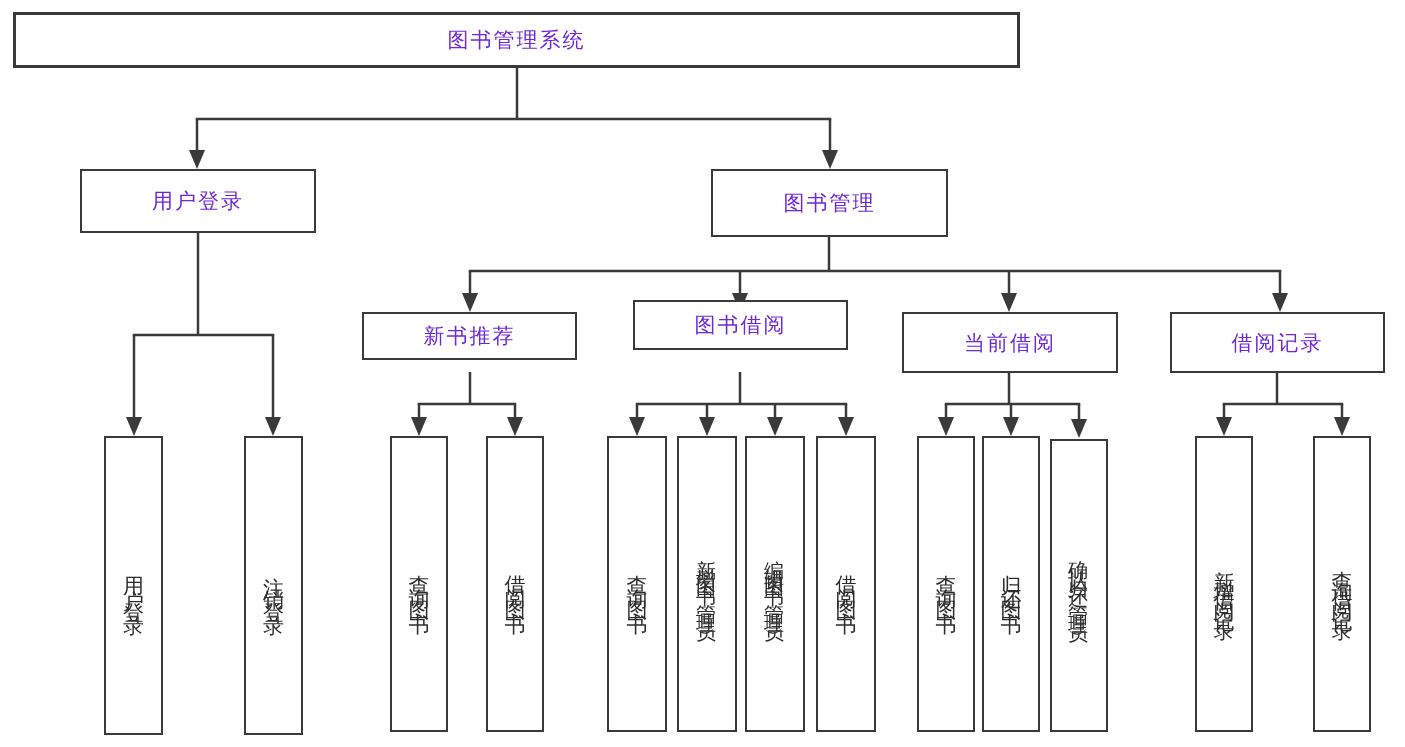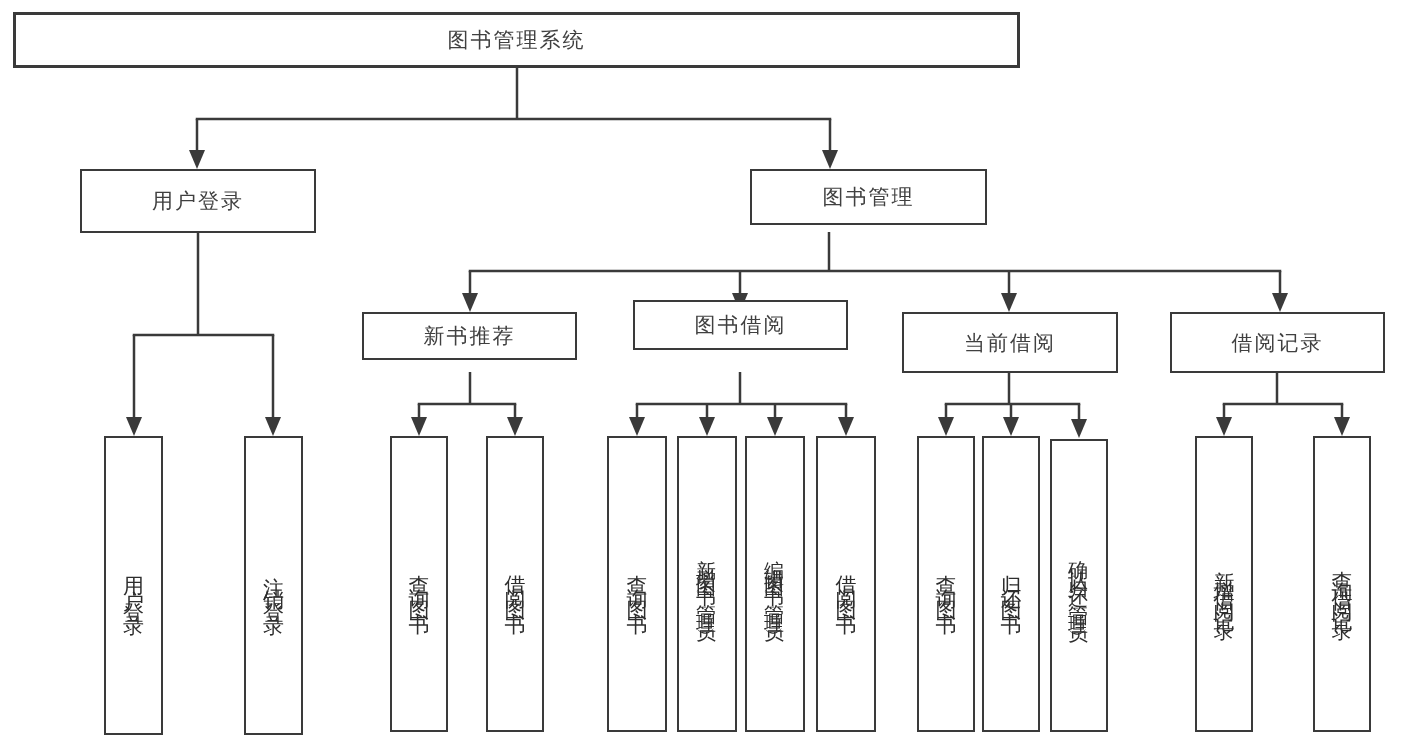--- a/index.html
+++ b/index.html
@@ -10,21 +10,21 @@
     font-family:"Liberation Sans","DejaVu Sans",sans-serif;
     overflow:hidden;
   }
   #wires{position:absolute;left:0;top:0;width:1405px;height:747px;}
   .node{
     position:absolute;
     box-sizing:border-box;
     border:2.5px solid #3a3a3a;
     background:#ffffff;
     display:flex;align-items:center;justify-content:center;
-    color:#404040;
+    color:#6d28d9;
     font-size:21px;
     letter-spacing:2px;
     white-space:nowrap;
   }
   .node.root{border-width:3px;}
   .vnode{
     position:absolute;
     box-sizing:border-box;
     border:2.5px solid #3a3a3a;
     background:#ffffff;
@@ -127,21 +127,21 @@
         <line x1="1342" y1="404" x2="1342" y2="419"></line>
         <polygon points="1216,417 1232,417 1224,436" stroke="none"></polygon>
         <polygon points="1334,417 1350,417 1342,436" stroke="none"></polygon>
       </g>
     </g>
   </svg>
 
   <div class="node root" style="left:13px;top:12px;width:1007px;height:56px;">图书管理系统</div>
 
   <div class="node" style="left:80px;top:169px;width:236px;height:64px;">用户登录</div>
-  <div class="node" style="left:750px;top:169px;width:237px;height:56px;">图书管理</div>
+  <div class="node" style="left:711px;top:169px;width:237px;height:68px;">图书管理</div>
 
   <div class="node" style="left:362px;top:312px;width:215px;height:48px;">新书推荐</div>
   <div class="node" style="left:633px;top:300px;width:215px;height:50px;">图书借阅</div>
   <div class="node" style="left:1170px;top:312px;width:215px;height:61px;">借阅记录</div>
   <div class="node" style="left:902px;top:312px;width:216px;height:61px;">当前借阅</div>
 
   <div class="vnode" style="left:104px;top:436px;width:59px;height:299px;">
     <span class="vtext ls4">用户登录</span>
   </div>
   <div class="vnode" style="left:244px;top:436px;width:59px;height:299px;">

